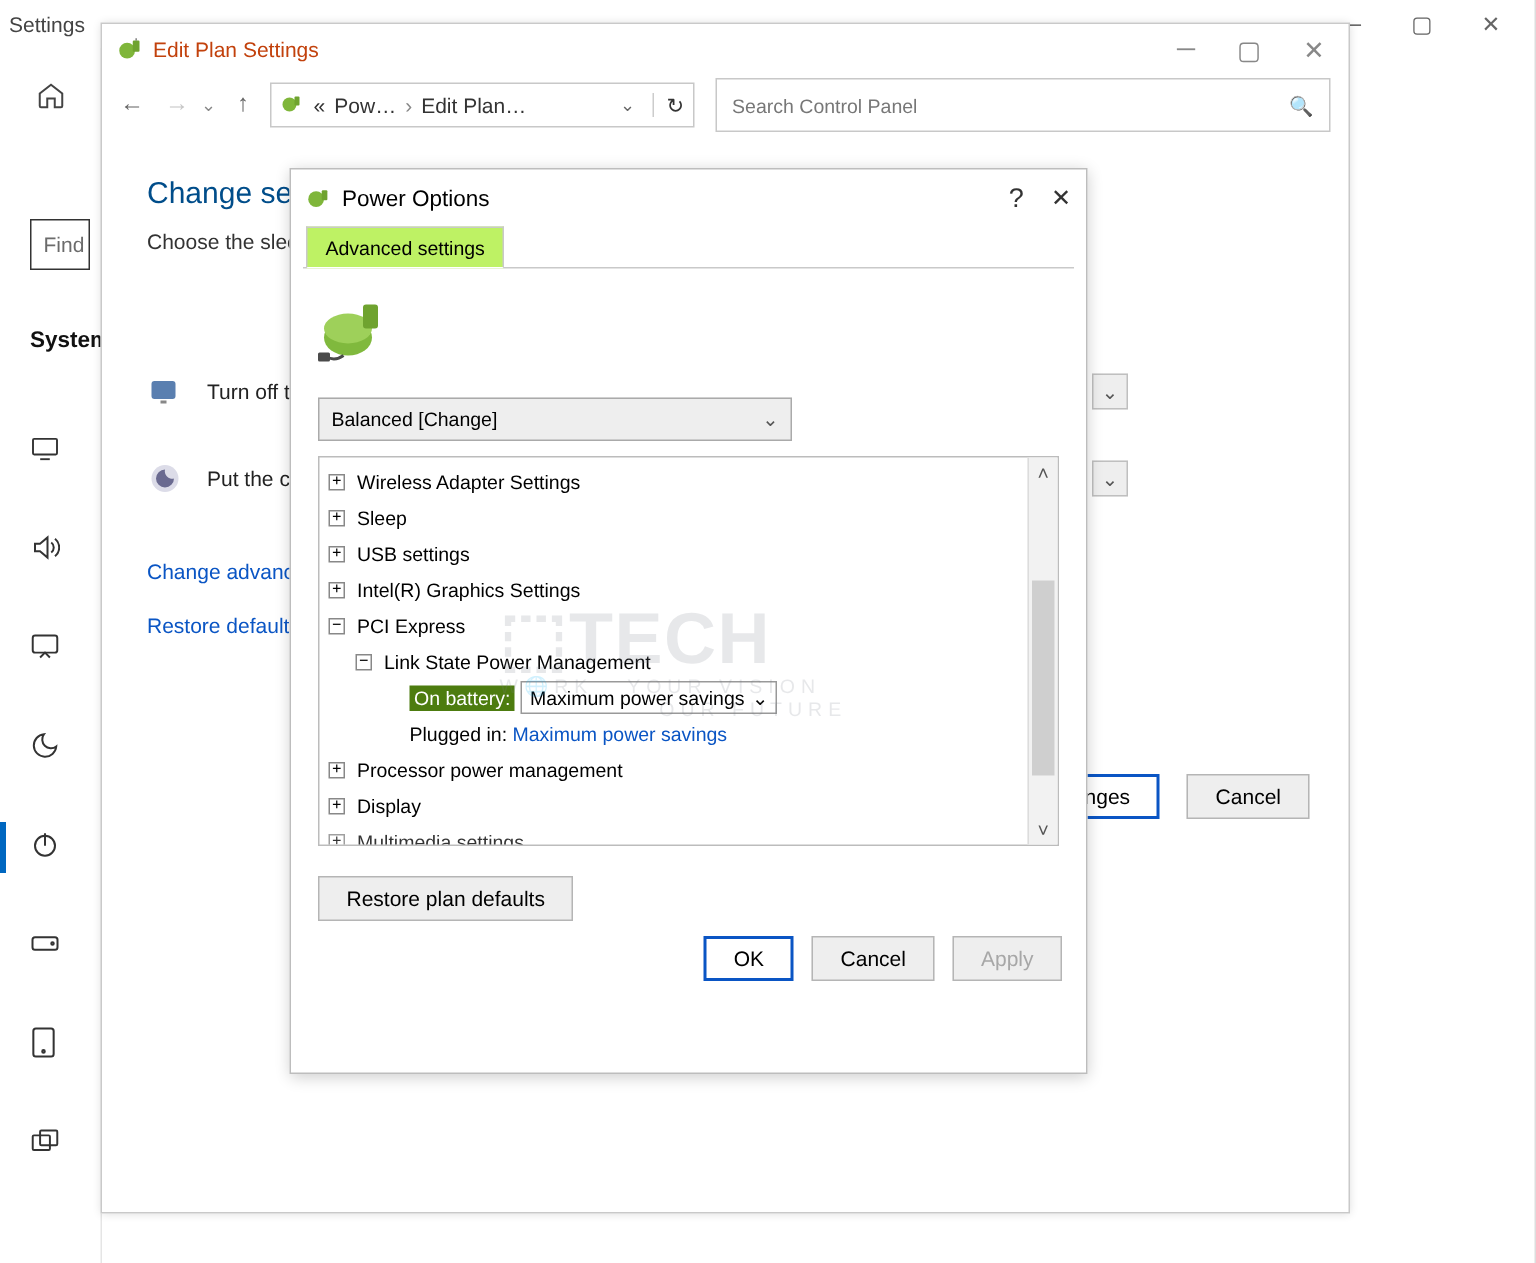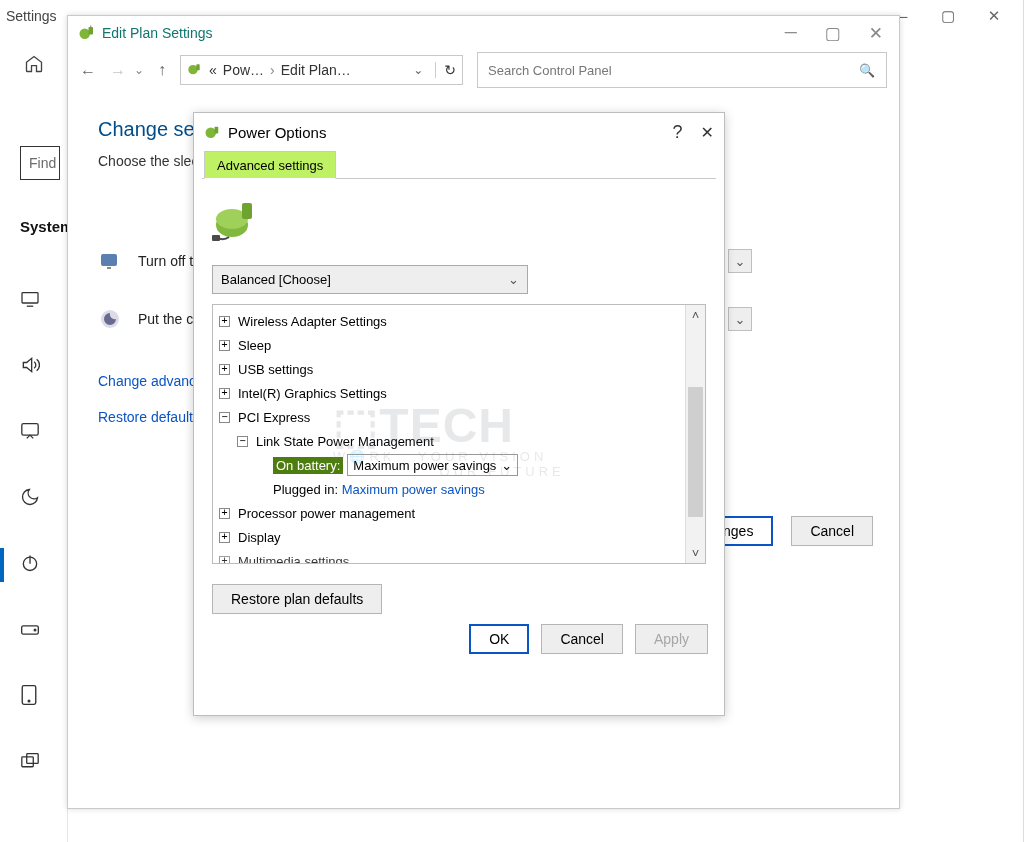--- a/index.html
+++ b/index.html
@@ -80,21 +80,21 @@
     width: 833px; height: 794px;
     background: #fff;
     border: 1px solid #c9c9c9;
     box-shadow: 0 0 6px rgba(0,0,0,0.15);
   }
   .ep-titlebar {
     height: 34px; display: flex; align-items: center; padding: 0 6px 0 10px;
     color: #6a6a6a;
   }
   .ep-titlebar .icon-pwr { margin-right: 6px; }
-  .ep-titlebar .title { font-size: 14px; color: #0f766e; }
+  .ep-titlebar .title { font-size: 14px; color: #c2410c; }
   .ep-winbtns { margin-left: auto; display: flex; gap: 28px; align-items: center; padding-right: 10px; }
   .ep-winbtn { color: #888; font-size: 17px; }
   .ep-nav {
     height: 40px; display: flex; align-items: center; gap: 14px;
     padding: 0 12px;
   }
   .nav-arrow { color: #666; font-size: 16px; }
   .nav-arrow.disabled { color: #c6c6c6; }
   .chev-small { font-size: 12px; color: #888; margin-left: -6px;}
   .breadcrumb-box {
@@ -403,21 +403,21 @@
           <ellipse cx="20" cy="28" rx="16" ry="12" fill="#80b93d"></ellipse>
           <ellipse cx="20" cy="22" rx="16" ry="10" fill="#9ed05a"></ellipse>
           <rect x="30" y="6" width="10" height="16" rx="2" fill="#6fa32f"></rect>
           <path d="M5 40c3 3 8 3 12 0" stroke="#4a4a4a" stroke-width="2" fill="none"></path>
           <rect x="0" y="38" width="8" height="6" rx="1" fill="#4a4a4a"></rect>
         </svg>
       </div>
     </div>
 
     <div class="plan-select">
-      <span>Balanced [Choose]</span>
+      <span>Balanced [Change]</span>
       <span class="chevron">⌄</span>
     </div>
 
     <div class="tree-box">
       <div class="tree-scroll">
         <div class="t-row">
             <span class="t-box">+</span>
             <span>Wireless Adapter Settings</span>
           </div>
         <div class="t-row">

